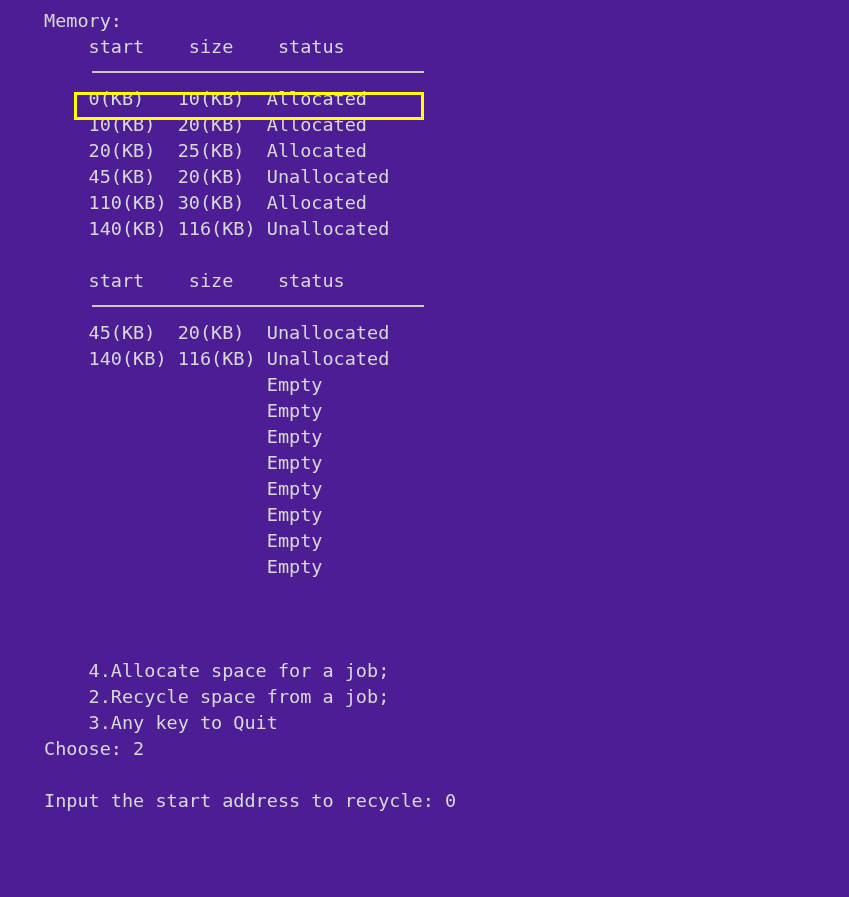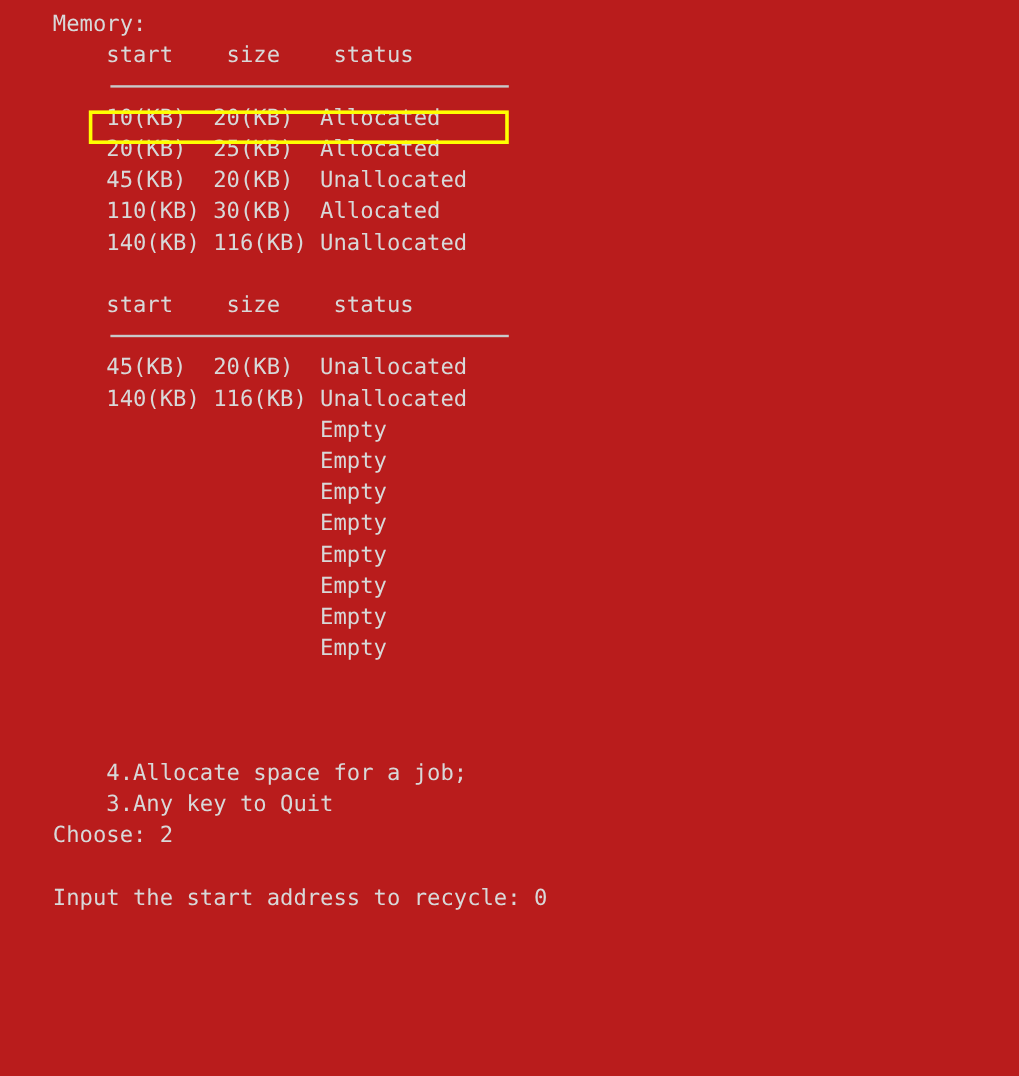--- a/index.html
+++ b/index.html
@@ -10,21 +10,21 @@
   body {
     width: 849px;
     height: 897px;
     overflow: hidden;
     font-family: "DejaVu Sans Mono", "Liberation Mono", monospace;
   }
   #screen {
     position: relative;
     width: 849px;
     height: 897px;
-    background: #b91c1c;
+    background: #4c1d95;
     color: #d8d8d8;
     font-size: 18.5px;
     line-height: 26px;
     letter-spacing: 0px;
     padding: 8px 0 0 0;
     box-sizing: border-box;
   }
   .line {
     white-space: pre;
     padding-left: 44px;
@@ -67,20 +67,21 @@
   <div class="mem-wrap">
 
     <div class="line">Memory:</div>
 
     <div class="line">    start    size    status</div>
 
     <div class="rule-line">
       <div class="rule"></div>
     </div>
 
+    <div class="line">    0(KB)   10(KB)  Allocated</div>
     <div class="line">    10(KB)  20(KB)  Allocated</div>
     <div class="line">    20(KB)  25(KB)  Allocated</div>
     <div class="line">    45(KB)  20(KB)  Unallocated</div>
     <div class="line">    110(KB) 30(KB)  Allocated</div>
     <div class="line">    140(KB) 116(KB) Unallocated</div>
 
     <div class="highlight-box"></div>
   </div>
 
   <div class="line blank"></div>
@@ -107,20 +108,21 @@
   </div>
 
   <div class="line blank"></div>
   <div class="line blank"></div>
   <div class="line blank"></div>
 
   <div>
 
 
     <div class="line">    4.Allocate space for a job;</div>
+    <div class="line">    2.Recycle space from a job;</div>
     <div class="line">    3.Any key to Quit</div>
 
     <div class="line">Choose: 2</div>
   </div>
 
   <div class="line blank"></div>
 
   <div class="line">Input the start address to recycle: 0</div>
 
 </div>

